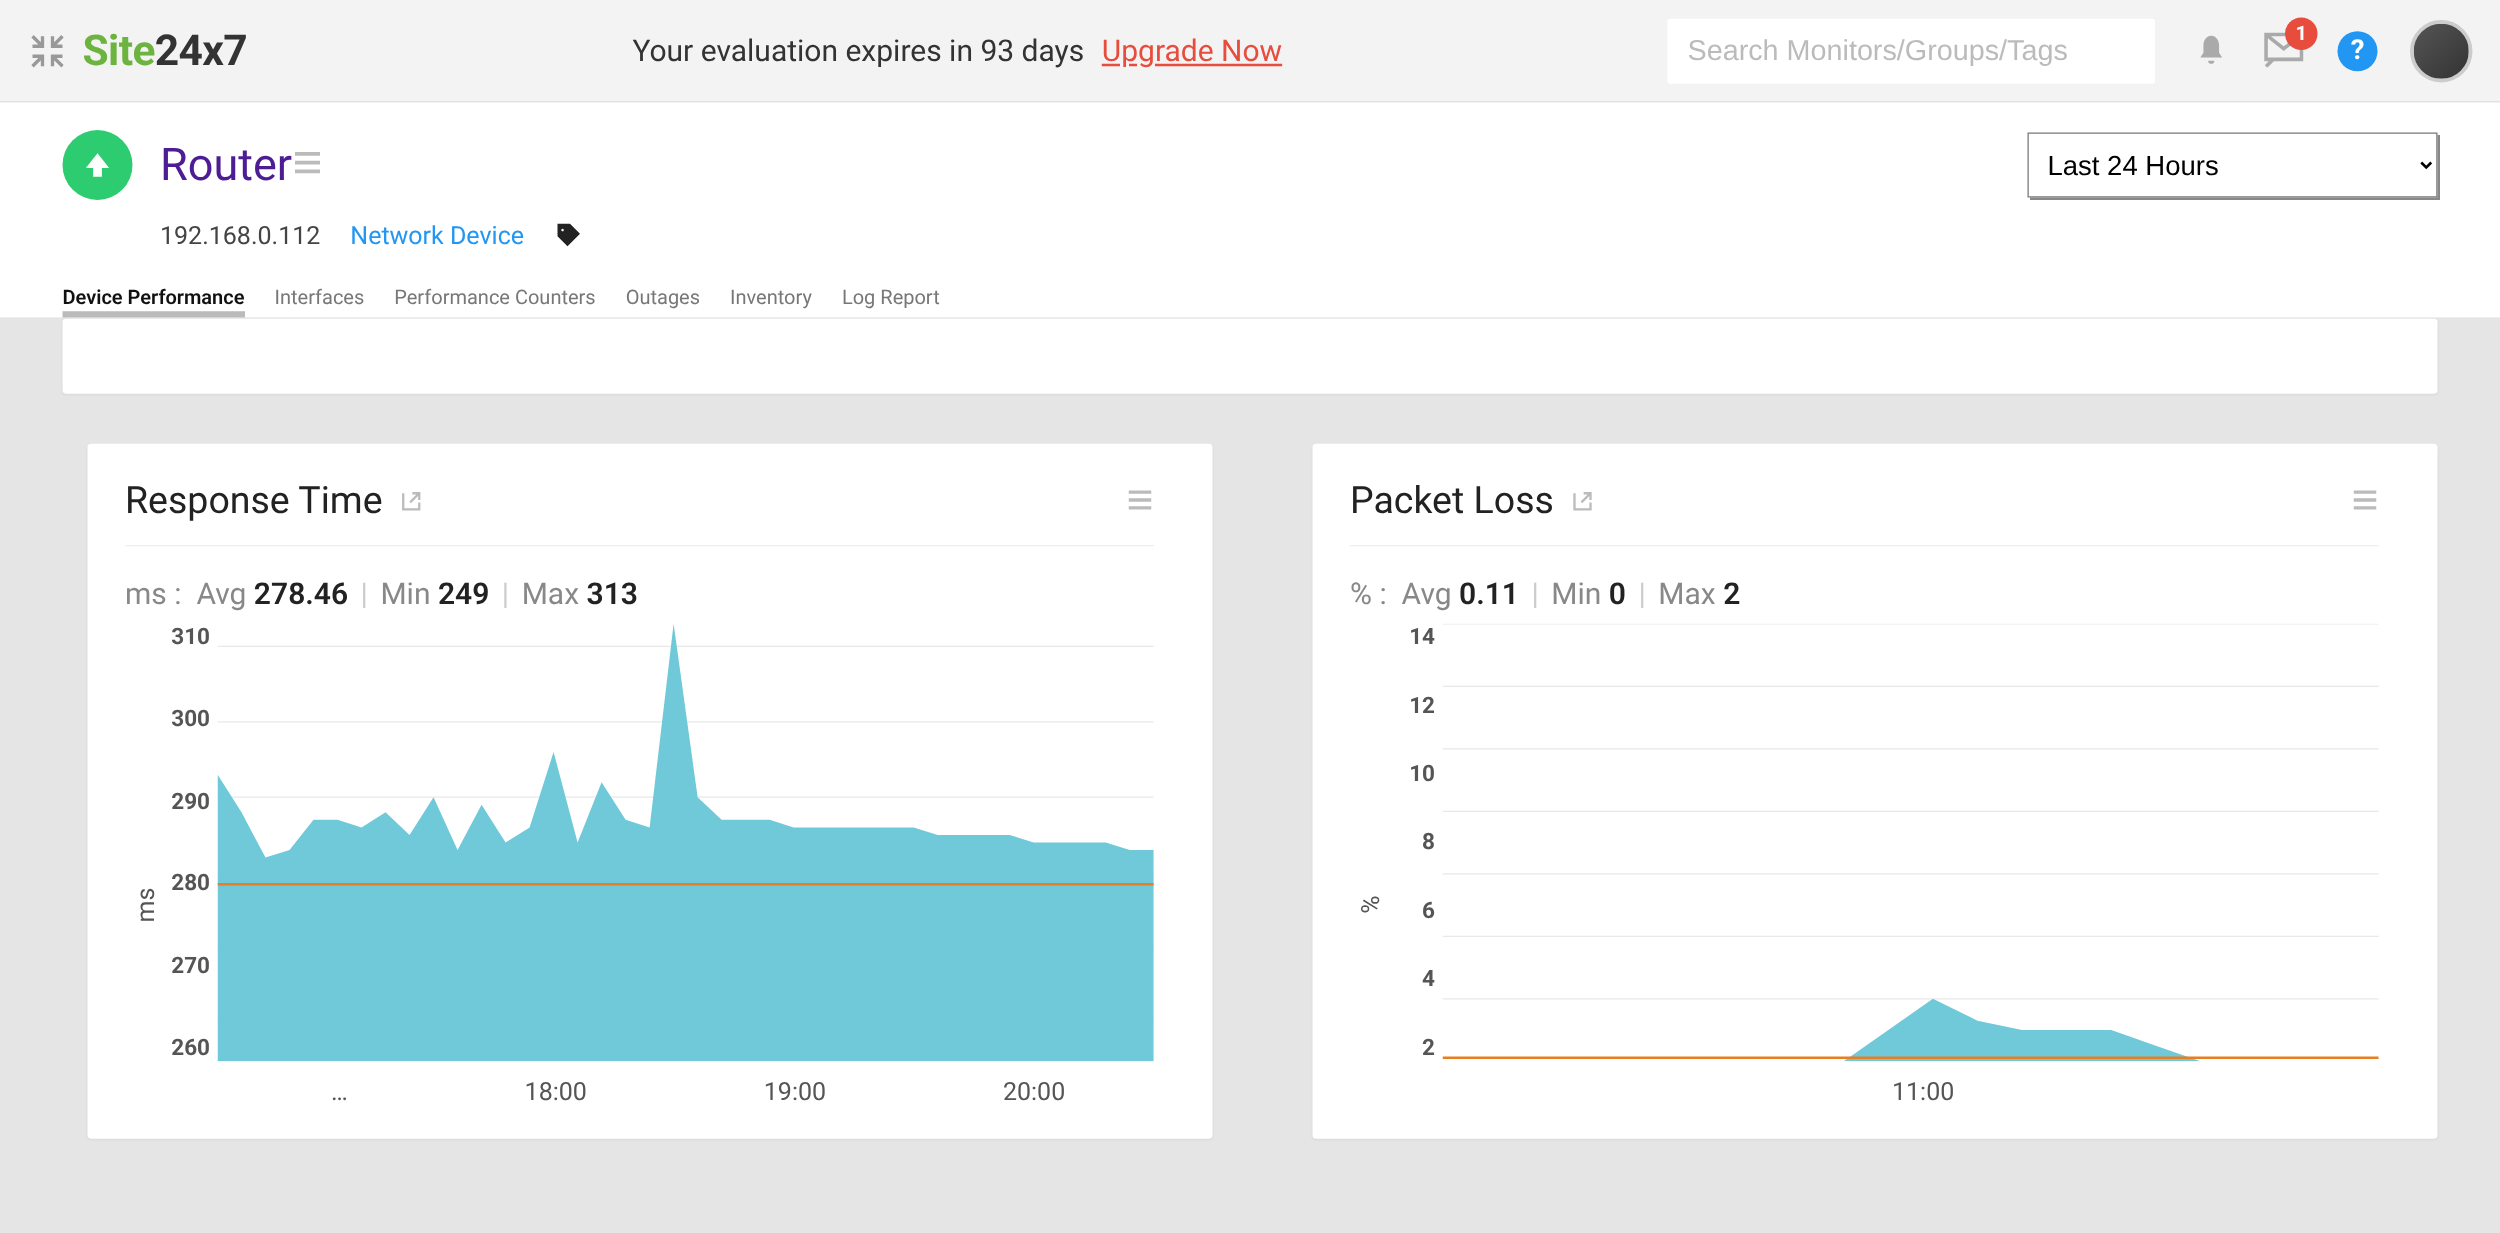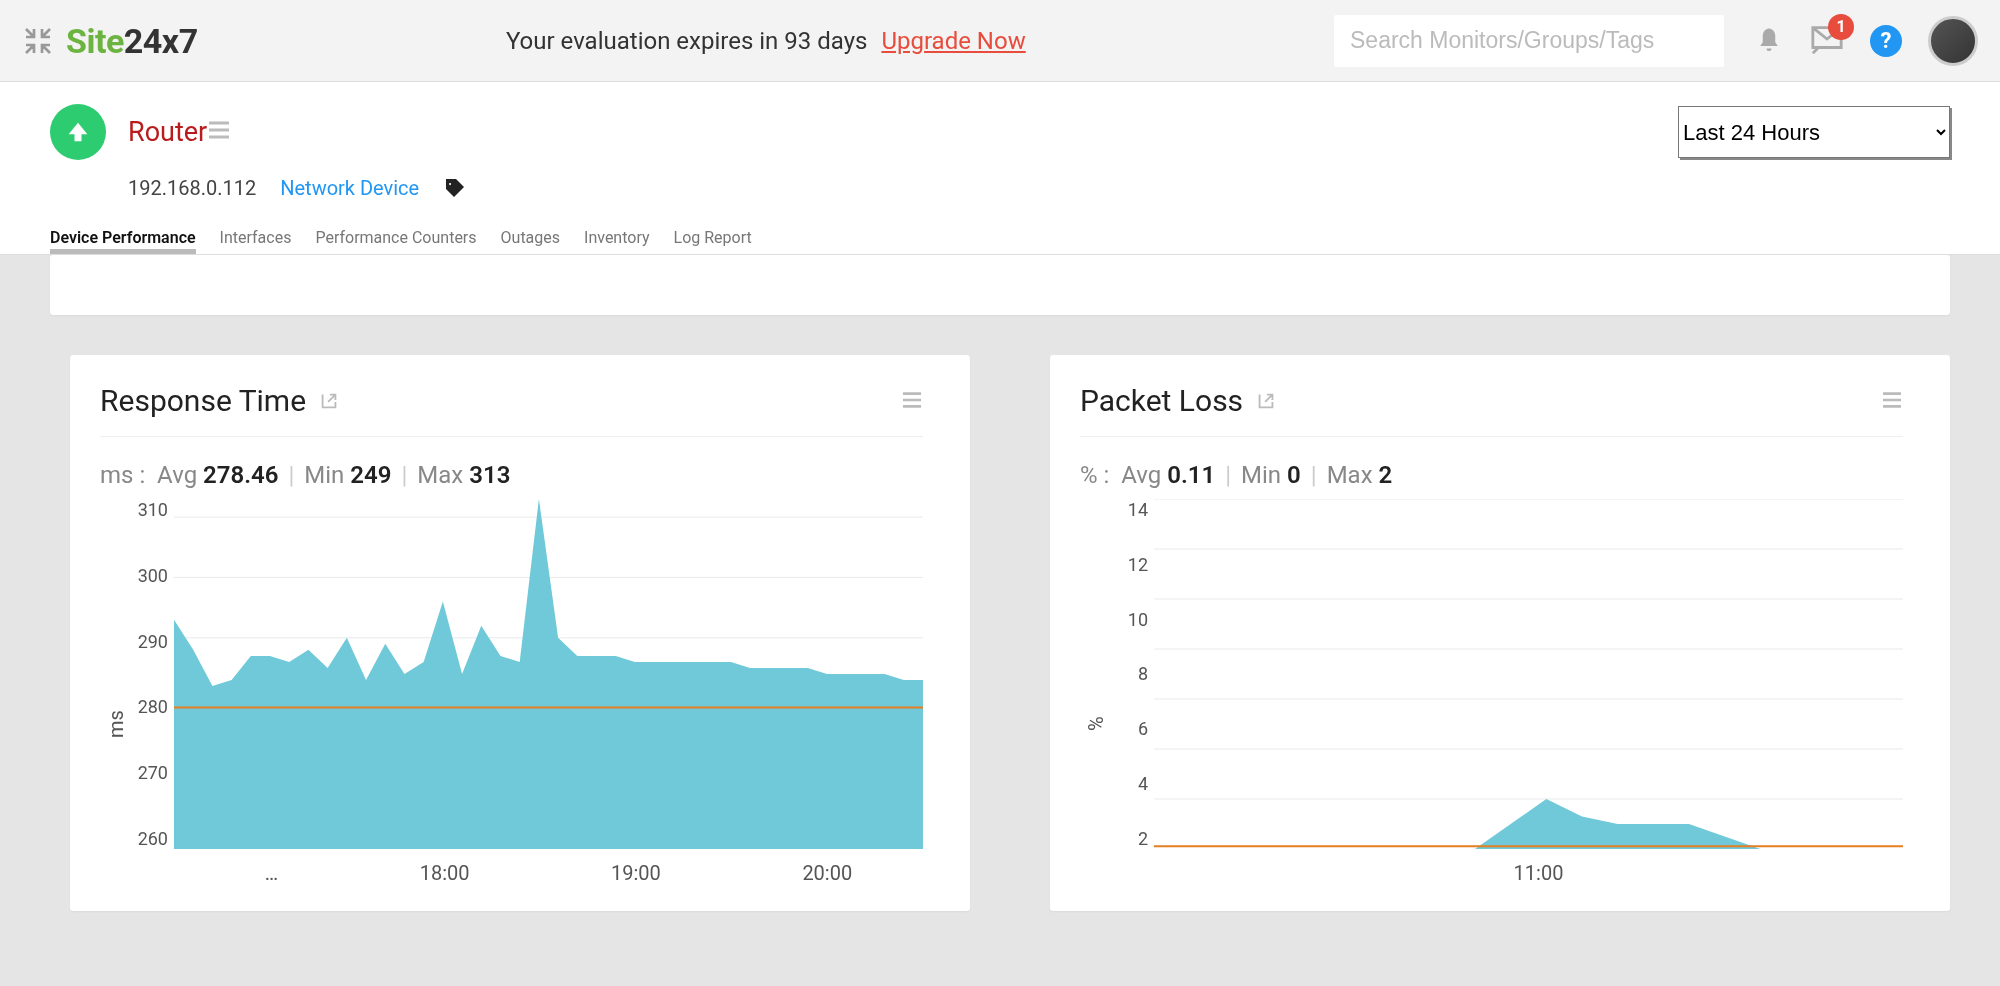--- a/index.html
+++ b/index.html
@@ -20,23 +20,23 @@
   .bell, .msg { color: #999; }
   .msg { position: relative; }
   .badge { position: absolute; top: -10px; right: -10px; width: 26px; height: 26px; border-radius: 50%; background: #e74c3c; color: #fff; font-size: 16px; display: flex; align-items: center; justify-content: center; font-weight: 700; }
   .help { width: 32px; height: 32px; border-radius: 50%; background: #2196f3; color: #fff; display: flex; align-items: center; justify-content: center; font-size: 22px; font-weight: 700; }
   .avatar { width: 50px; height: 50px; border-radius: 50%; background: linear-gradient(135deg,#555,#333); border: 3px solid #ccc; }
 
   
   .subhead { background: #fff; border-bottom: 1px solid #ddd; padding: 22px 50px 0 50px; }
   .title-row { display: flex; align-items: center; }
   .status-circle { width: 56px; height: 56px; border-radius: 50%; background: #2ecc71; display: flex; align-items: center; justify-content: center; margin-right: 22px; }
-  .title { font-size: 27px; color: #b91c1c; }
+  .title { font-size: 36px; color: #4c1d95; }
   .hambtn { color: #bbb; font-size: 24px; }
-  .time-select { margin-left: auto; width: 272px; height: 52px; border: 1px solid #777; background: #fff; font-size: 22px; padding: 0 0; box-shadow: 2px 2px 0 #888; }
+  .time-select { margin-left: auto; width: 328px; height: 52px; border: 1px solid #777; background: #fff; font-size: 22px; padding: 0 11px; box-shadow: 2px 2px 0 #888; }
   .meta-row { margin-top: 16px; margin-left: 78px; font-size: 20px; display: flex; align-items: center; gap: 24px; }
   .ip { color: #444; }
   .devlink { color: #2196f3; cursor: pointer; }
   .tag-ic { color: #222; }
 
   .tabs { display: flex; gap: 24px; margin-top: 28px; padding-left: 0; }
   .tab { font-size: 16px; color: #777; padding: 0 0 2px 0; cursor: pointer; }
   .tab.active { color: #111; font-weight: 600; border-bottom: 5px solid #bbb; }
 
   
@@ -48,21 +48,21 @@
   .card-title { font-size: 30px; color: #222; }
   .popout { margin-left: 12px; color: #bbb; }
   .card-menu { margin-left: auto; color: #bbb; font-size: 24px; }
   .stats { font-size: 24px; color: #888; margin-top: 24px; margin-bottom: 10px; }
   .stats b { color: #222; font-weight: 600; }
   .sep { color: #ccc; margin: 0 10px; }
 
   .chart-wrap { display: flex; height: 390px; margin-top: 10px; }
   .ylabel { writing-mode: vertical-rl; transform: rotate(180deg); font-size: 20px; color: #555; text-align: center; padding: 0 4px 60px 0; }
   .yaxis { display: flex; flex-direction: column; justify-content: space-between; padding-bottom: 40px; margin-right: 6px; }
-  .yaxis span { font-size: 18px; color: #555; text-align: right; min-width: 40px; }
+  .yaxis span { font-size: 18px; color: #555; text-align: right; min-width: 40px; font-weight: bold; }
   .plot { flex: 1; position: relative; }
   .plot svg { width: 100%; height: calc(100% - 40px); }
   .xaxis { display: flex; height: 40px; align-items: center; font-size: 20px; color: #555; justify-content: space-around; padding-left: 20px; }
   .gridline { stroke: #e8e8e8; stroke-width: 1; }
   .area { fill: #6fc9d9; }
   .avgline { stroke: #e67e22; stroke-width: 2; }
 </style>
 </head>
 <body>
 

